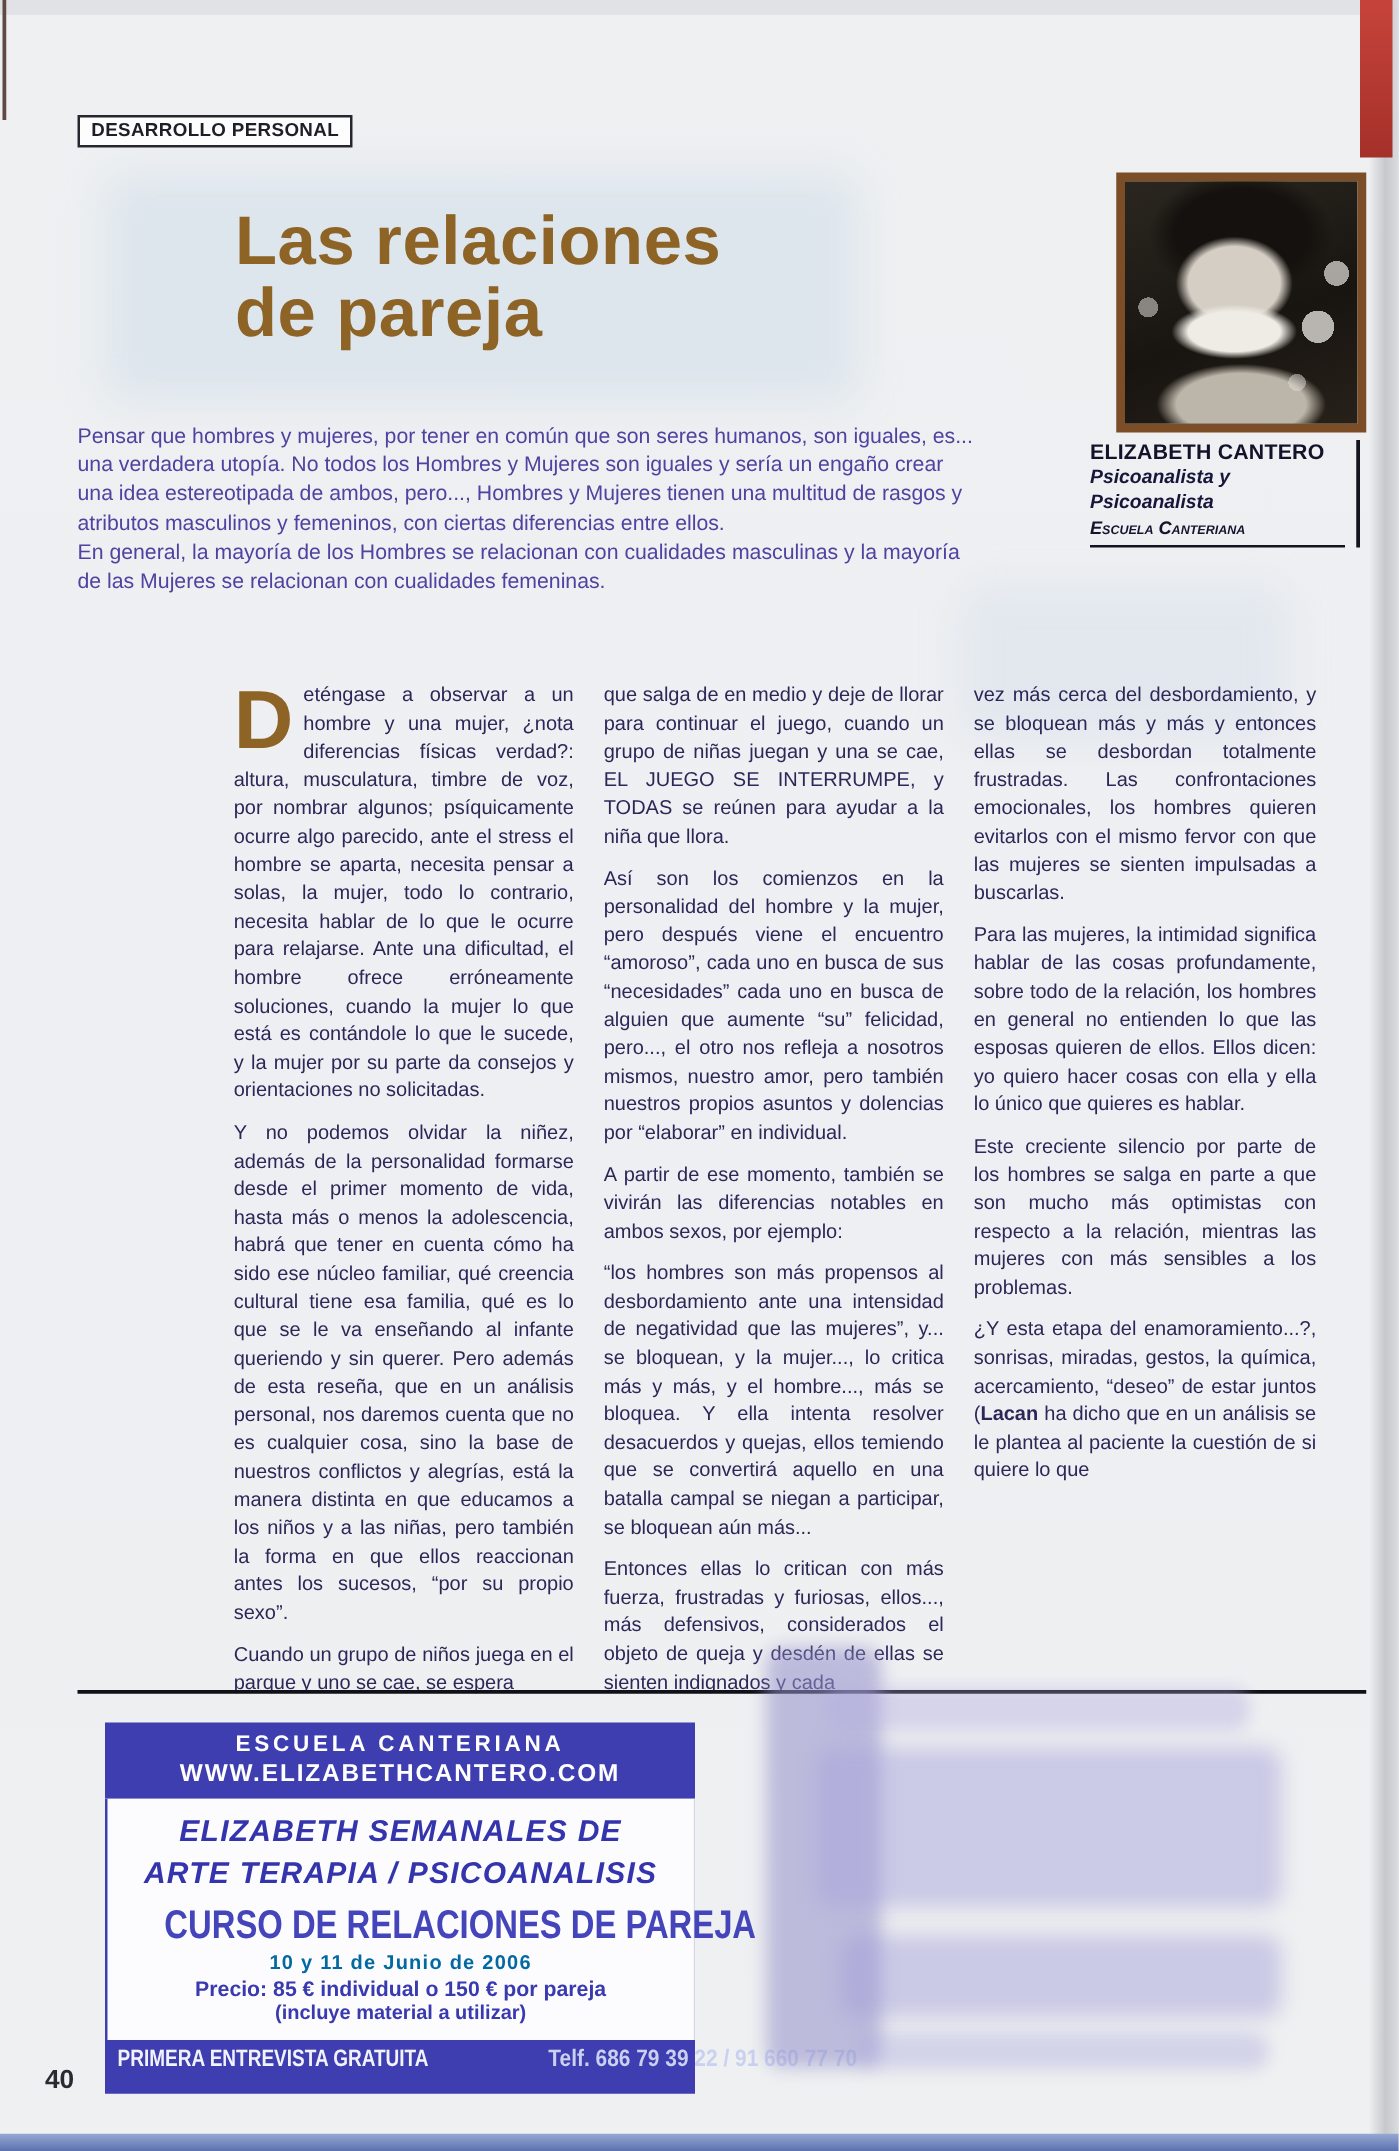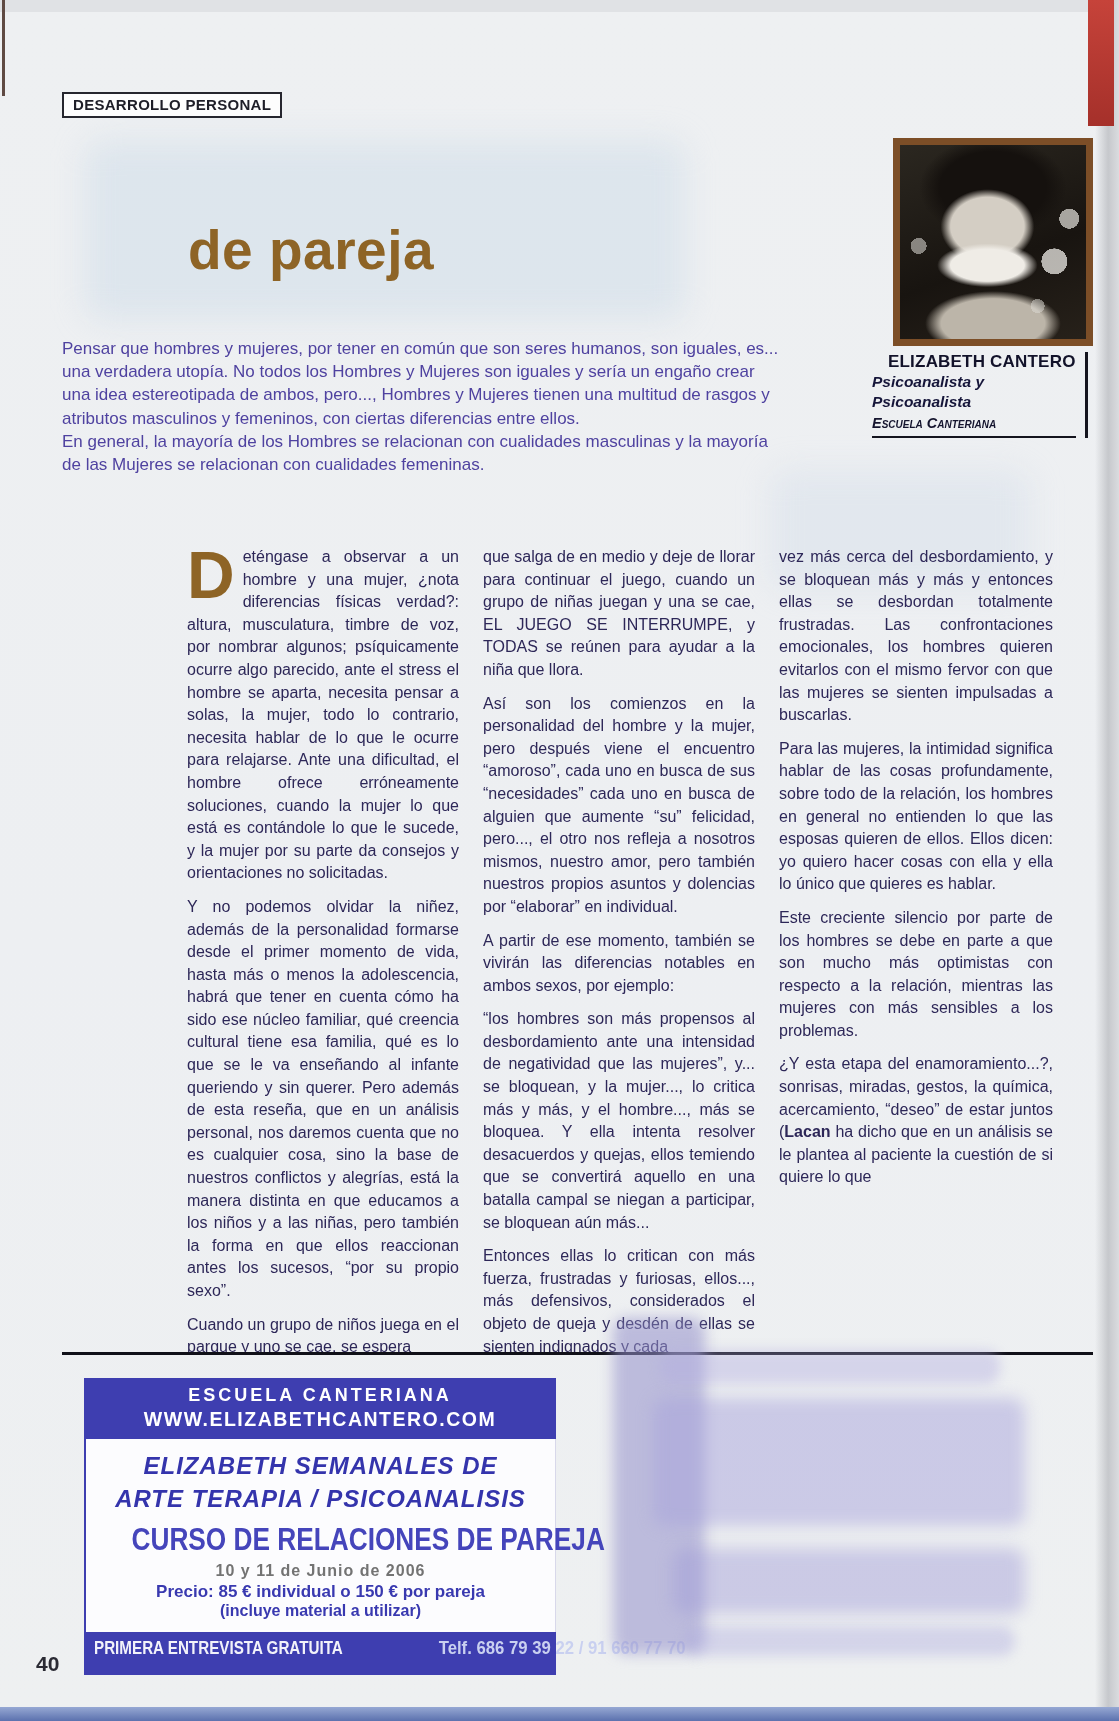--- a/index.html
+++ b/index.html
@@ -55,21 +55,21 @@
       radial-gradient(ellipse 36% 15% at 47% 62%, #efece6 0 55%, rgba(239,236,230,0) 75%),
       radial-gradient(ellipse 34% 26% at 47% 42%, #d4cec4 0 58%, rgba(212,206,196,0) 74%),
       radial-gradient(ellipse 48% 22% at 50% 92%, #bcb5a9 0 58%, rgba(188,181,169,0) 76%),
       radial-gradient(ellipse 55% 36% at 50% 22%, #15110e 0 52%, rgba(21,17,14,0) 72%),
       linear-gradient(160deg, #2b2720, #181410 58%, #27211a);
   }
   .byline {
     position:absolute; left:872px; top:352px; width:216px;
     border-right:3px solid #14141e; padding-right:9px;
   }
-  .byline .name { font-size:17px; font-weight:bold; color:#12122a; letter-spacing:.2px;margin-left:16px; }
+  .byline .name { font-size:17px; font-weight:bold; color:#12122a; letter-spacing:.2px; }
   .byline .role { font-size:15.5px; font-weight:bold; font-style:italic; color:#16163a; line-height:20px; }
   .byline .school {
     font-size:14.5px; font-weight:bold; font-style:italic; font-variant:small-caps;
     color:#14142e; margin-top:3px; padding-bottom:5px; border-bottom:2px solid #14141e;
   }
   
   .intro { position:absolute; left:62px; top:337px; width:724px;
            font-size:17px; line-height:23.2px; color:#4f42a0; }
   .intro p { margin:0; }
   
@@ -85,21 +85,21 @@
   .ad { position:absolute; left:84px; top:1378px; width:472px; }
   .ad-banner { background:#3e3eb0; color:#ffffff; text-align:center; padding:7px 0 8px; }
   .ad-banner .l1 { font-size:18px; font-weight:bold; letter-spacing:3px; }
   .ad-banner .l2 { font-size:19.5px; font-weight:bold; letter-spacing:1.5px; margin-top:2px; }
   .ad-mid { background:#fcfcfe; border-left:2px solid #3e3eb0; border-right:1px solid #d8d8ea;
             padding:10px 4px 12px; text-align:center; }
   .ad-sessions { color:#3434ac; font-weight:bold; font-style:italic; font-size:24px;
                  line-height:33px; letter-spacing:1px; }
   .ad-course { display:block; color:#4545bb; font-weight:bold; font-size:32px;
                transform:scaleX(.82); transform-origin:center; margin-top:6px; white-space:nowrap; }
-  .ad-date  { color:#737373; font-weight:bold; font-size:16px; margin-top:4px; letter-spacing:1px; }
+  .ad-date  { color:#0369a1; font-weight:bold; font-size:16px; margin-top:4px; letter-spacing:1px; }
   .ad-price { color:#3939b0; font-weight:bold; font-size:17px; margin-top:2px; }
   .ad-note  { color:#3939b0; font-weight:bold; font-size:16px; }
   .ad-footer { background:#3e3eb0; display:flex; justify-content:space-between; align-items:center;
                padding:5px 10px 16px; }
   .ad-footer .left  { color:#f2f2fa; font-weight:bold; font-size:19px; white-space:nowrap;
                       transform:scaleX(.8); transform-origin:left center; }
   .ad-footer .phone { color:#c9d0f0; font-weight:bold; font-size:19px; white-space:nowrap;
                       transform:scaleX(.88); transform-origin:right center; }
   .pagenum { position:absolute; left:36px; top:1652px; font-size:21px; font-weight:bold; color:#2a2a33; }
 </style>
@@ -111,21 +111,21 @@
   <div class="top-edge"></div>
   <div class="ghost ghost-a"></div>
   <div class="ghost ghost-b"></div>
   <div class="right-edge"></div>
   <div class="red-marker"></div>
   <div class="spine-line"></div>
   <div class="bottom-strip"></div>
 
   <div class="kicker">DESARROLLO PERSONAL</div>
   <div class="title">
-    <br>
+    <span>Las relaciones</span><br>
     <span>de pareja</span>
   </div>
 
   <div class="photo"></div>
 
   <div class="byline">
     <div class="name">ELIZABETH CANTERO</div>
     <div class="role">Psicoanalista y</div>
     <div class="role">Psicoanalista</div>
     <div class="school">Escuela Canteriana</div>
@@ -145,21 +145,21 @@
     <div class="col">
       <p>que salga de en medio y deje de llorar para continuar el juego, cuando un grupo de niñas juegan y una se cae, EL JUEGO SE INTERRUMPE, y TODAS se reúnen para ayudar a la niña que llora.</p>
       <p>Así son los comienzos en la personalidad del hombre y la mujer, pero después viene el encuentro “amoroso”, cada uno en busca de sus “necesidades” cada uno en busca de alguien que aumente “su” felicidad, pero..., el otro nos refleja a nosotros mismos, nuestro amor, pero también nuestros propios asuntos y dolencias por “elaborar” en individual.</p>
       <p>A partir de ese momento, también se vivirán las diferencias notables en ambos sexos, por ejemplo:</p>
       <p>“los hombres son más propensos al desbordamiento ante una intensidad de negatividad que las mujeres”, y... se bloquean, y la mujer..., lo critica más y más, y el hombre..., más se bloquea. Y ella intenta resolver desacuerdos y quejas, ellos temiendo que se convertirá aquello en una batalla campal se niegan a participar, se bloquean aún más...</p>
       <p>Entonces ellas lo critican con más fuerza, frustradas y furiosas, ellos..., más defensivos, considerados el objeto de queja y desdén de ellas se sienten indignados y cada</p>
     </div>
     <div class="col">
       <p>vez más cerca del desbordamiento, y se bloquean más y más y entonces ellas se desbordan totalmente frustradas. Las confrontaciones emocionales, los hombres quieren evitarlos con el mismo fervor con que las mujeres se sienten impulsadas a buscarlas.</p>
       <p>Para las mujeres, la intimidad significa hablar de las cosas profundamente, sobre todo de la relación, los hombres en general no entienden lo que las esposas quieren de ellos. Ellos dicen: yo quiero hacer cosas con ella y ella lo único que quieres es hablar.</p>
-      <p>Este creciente silencio por parte de los hombres se debe en parte a que son mucho más optimistas con respecto a la relación, mientras las mujeres con más sensibles a los problemas.</p>
+      <p>Este creciente silencio por parte de los hombres se salga en parte a que son mucho más optimistas con respecto a la relación, mientras las mujeres con más sensibles a los problemas.</p>
       <p><span>¿Y esta etapa del enamoramiento...?, sonrisas, miradas, gestos, la química, acercamiento, “deseo” de estar juntos (</span><b>Lacan</b><span> ha dicho que en un análisis se le plantea al paciente la cuestión de si quiere lo que</span></p>
     </div>
   </div>
 
   <div class="divider"></div>
 
   <div class="ad">
     <div class="ad-banner">
       <div class="l1">ESCUELA CANTERIANA</div>
       <div class="l2">WWW.ELIZABETHCANTERO.COM</div>

